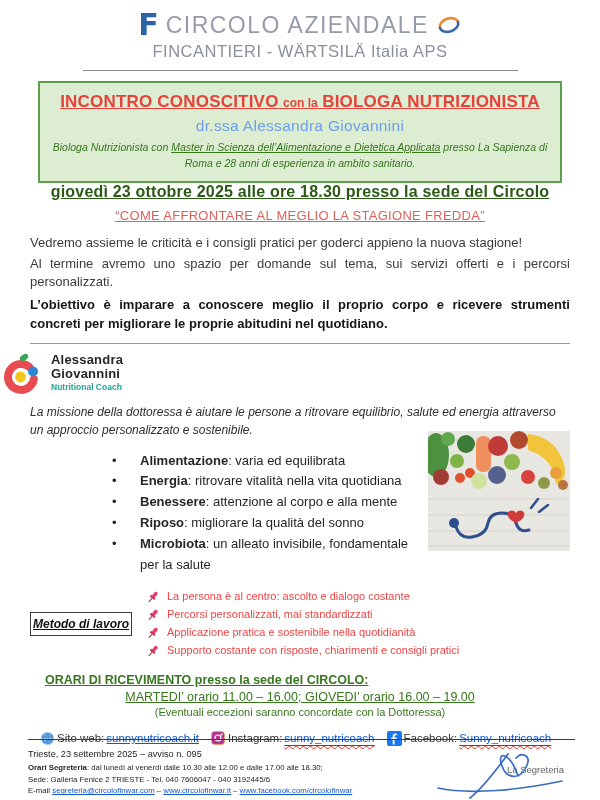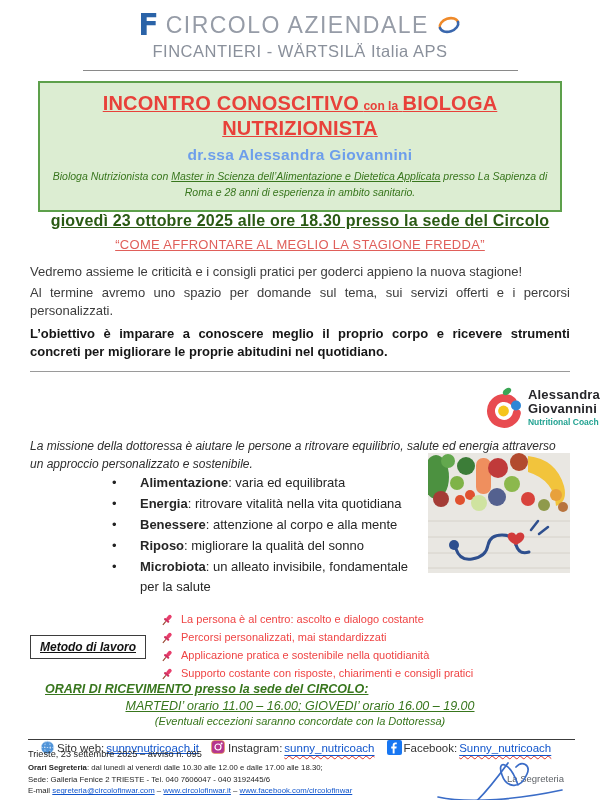--- a/index.html
+++ b/index.html
@@ -11,62 +11,62 @@
   .header { text-align:center; padding-top:10px; }
   .brand-line { display:flex; align-items:center; justify-content:center; gap:7px; }
   .f-mark { font-size:30px; font-weight:bold; color:#2a63a8; line-height:1; font-family:"DejaVu Sans",sans-serif; }
   .org-title { font-size:23px; color:#969ca7; letter-spacing:1.5px; font-weight:400; }
   .org-sub { font-size:16.5px; color:#8a909b; letter-spacing:.5px; margin-top:2px; }
   .header-rule { width:435px; margin:9px auto 0; border:none; border-top:1.2px solid #8a8a8a; }
 
   
   .event-box { margin:10px 38px 0; background:#dcedd2; border:2px solid #5da04b; text-align:center; padding:8px 6px 9px; }
   .event-title { color:#e8413a; font-weight:bold; text-decoration:underline; line-height:1.25; }
-  .event-title .big { font-size:20px; letter-spacing:.2px; }
+  .event-title .big { font-size:17px; letter-spacing:.2px; }
   .event-title .small { font-size:12px; }
-  .speaker { color:#6d9eeb; font-weight:bold; font-size:15.5px; margin-top:5px; letter-spacing:.3px; }
+  .speaker { color:#6d9eeb; font-weight:normal; font-size:15.5px; margin-top:5px; letter-spacing:.3px; }
   .bio { color:#38761d; font-style:italic; font-size:10.5px; line-height:1.5; margin-top:5px; }
   .bio .u { text-decoration:underline; }
 
   .when { text-align:center; margin-top:0; font-size:16px; font-weight:bold; color:#2a5a14; text-decoration:underline; letter-spacing:.2px; }
   .topic { text-align:center; margin-top:7px; font-size:13px; color:#e05f5a; text-decoration:underline; letter-spacing:.3px; }
 
   
   .intro { margin:11px 30px 0; color:#3c3c3c; font-size:13px; line-height:1.4; }
   .intro p + p { margin-top:3px; }
   .intro .just { text-align:justify; }
   .intro .strong { font-weight:bold; color:#161616; margin-top:5px; }
 
   .section-rule { margin:10px 30px 0; border:none; border-top:1px solid #9a9a9a; }
 
   
-  .coach-logo { display:flex; align-items:center; justify-content:flex-end; gap:3px; margin-top:13px; }
+  .coach-logo { display:flex; align-items:center; justify-content:flex-start; gap:9px; margin-top:7px; }
   .coach-text { text-align:left; }
   .coach-name { font-size:13px; font-weight:bold; color:#26262a; line-height:1.1; letter-spacing:.2px; }
   .coach-tagline { font-size:8.5px; font-weight:bold; color:#23a392; margin-top:1px; }
 
   .mission { margin:8px 30px 0; font-style:italic; font-size:12px; color:#2e2e2e; line-height:1.5; }
 
   
-  .benefits-wrap { position:relative; margin:0 30px 0; }
+  .benefits-wrap { position:relative; margin:12px 30px 0; }
   .food-photo { position:absolute; right:0; top:-20px; width:142px; height:120px; }
   ul.benefits { list-style:none; padding-left:82px; margin-right:150px; font-size:13px; color:#262626; line-height:1.6; }
   ul.benefits li { padding-left:28px; }
   ul.benefits li::before { content:"\2022"; display:inline-block; width:28px; margin-left:-28px; color:#222; }
   .term { font-weight:bold; }
 
   
   .method-row { display:flex; align-items:center; gap:14px; margin:13px 30px 0; }
-  .method-box { border:1.5px solid #3d3d3d; padding:4px 9px; font-size:12px; font-weight:bold; font-style:italic; text-decoration:underline; color:#111; white-space:nowrap; }
+  .method-box { border:1.5px solid #3d3d3d; padding:4px 2px; font-size:12px; font-weight:bold; font-style:italic; text-decoration:underline; color:#111; white-space:nowrap; }
   ul.method-list { list-style:none; flex:1; font-size:11px; color:#ef4444; }
   ul.method-list li { display:flex; align-items:center; gap:7px; line-height:1.62; }
   .pin { width:14px; height:14px; flex:0 0 14px; }
 
   
-  .hours { margin-top:0; color:#38761d;font-style:italic; }
+  .hours { margin-top:13px; color:#38761d; }
   .hours-title { margin-left:45px; font-size:12.5px; font-weight:bold; text-decoration:underline; }
   .hours-sched { text-align:center; font-size:12.5px; text-decoration:underline; margin-top:3px; }
   .hours-note { text-align:center; font-size:11px; margin-top:2px; }
 
   
   .social { display:flex; align-items:center; gap:2px; margin:13px 28px 0 40px; font-size:11.5px; color:#333; white-space:nowrap; }
   .social .gap { width:8px; }
   a.link, .link { color:#1155cc; text-decoration:underline; cursor:pointer; }
   .wavy { text-decoration:underline wavy #d93025 1px; text-underline-offset:2.5px; }
   .wavy .inner { color:#1155cc; text-decoration:underline; }

